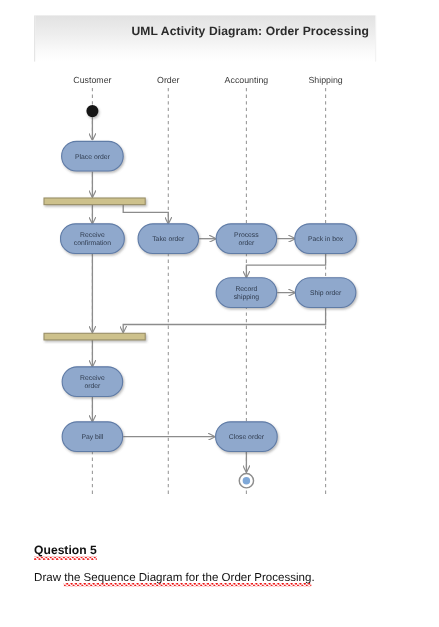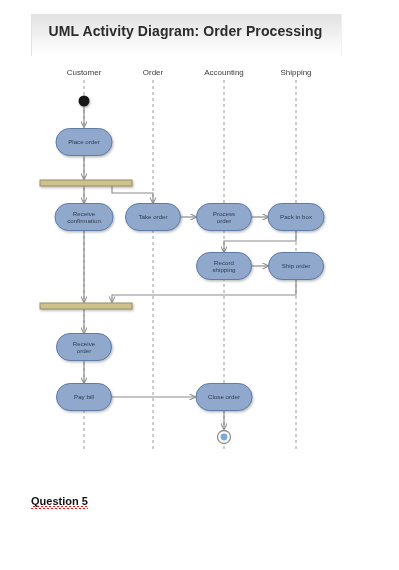--- a/index.html
+++ b/index.html
@@ -34,24 +34,25 @@
     background: linear-gradient(to bottom, #e2e2e2 0%, #eeeeee 42%, #fafafa 78%, #ffffff 100%);
     border-left: 1px solid #e3e3e3;
     border-right: 1px solid #f1f1f1;
   }
   #diagram-title {
     position: absolute;
     left: 31px;
     top: 23px;
     width: 309px;
     text-align: center;
-    font-size: 14px;
+    font-size: 11px;
     font-weight: bold;
     color: #2b2b2b;
     letter-spacing: 0.1px;
+    padding-left: 42px;
   }
 
   #diagram-svg {
     position: absolute;
     left: 0;
     top: 0;
   }
 
   .lane-label {
     font-family: "Liberation Sans", sans-serif;
@@ -237,13 +238,16 @@
         </g>
       </g>
   </svg>
 </div>
 
 <div id="text-block">
   <div class="q-heading">
     <span class="spell">Question 5</span>
   </div>
   <br>
+  <div class="q-body">
+    <span>Draw </span><span class="spell">the Sequence Diagram for the Order Processing</span><span>.</span>
+  </div>
 </div>
 
 </body></html>

